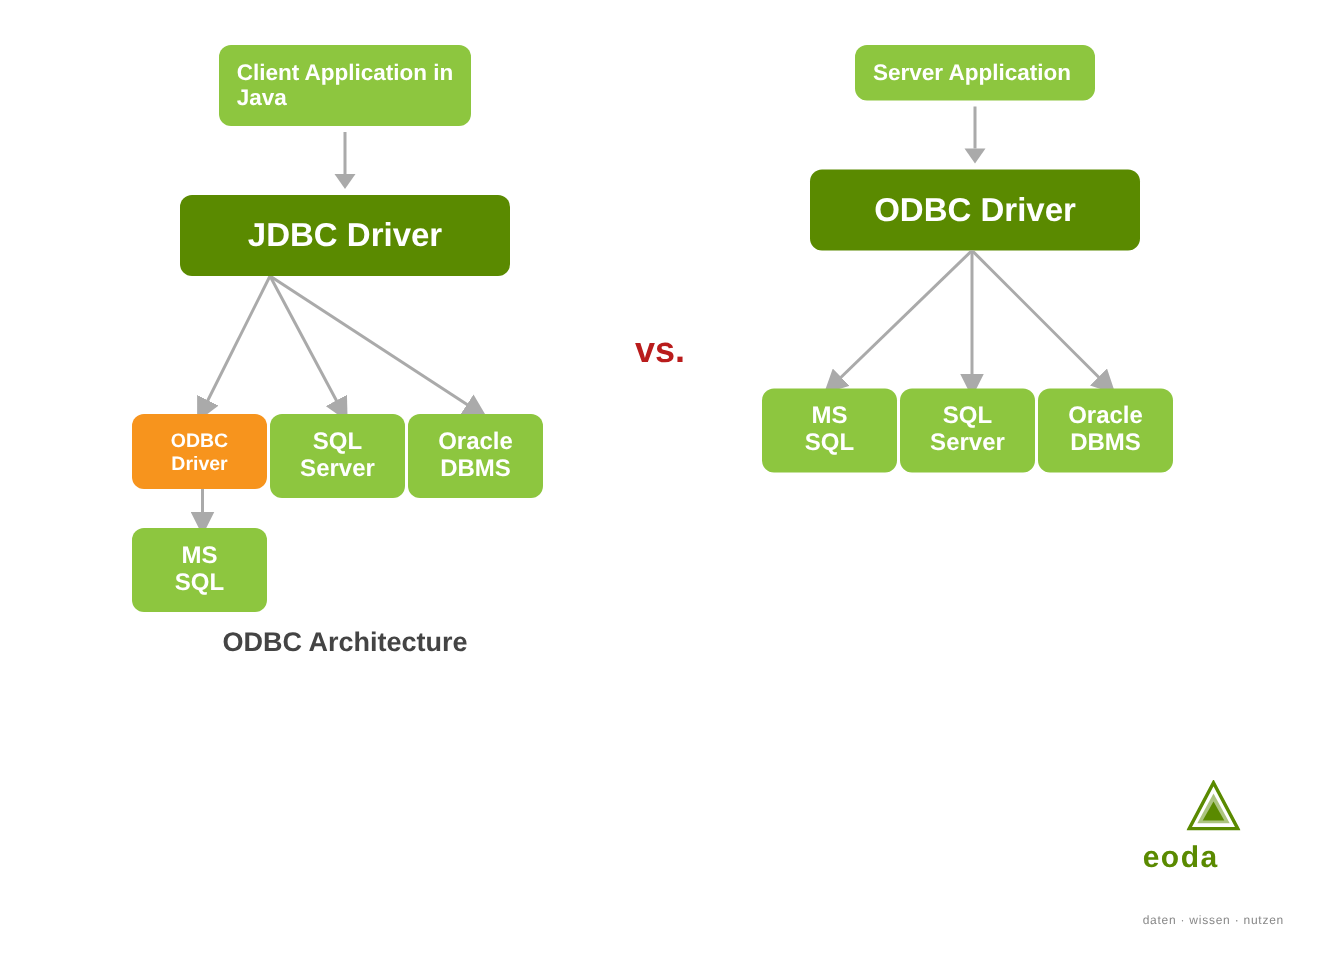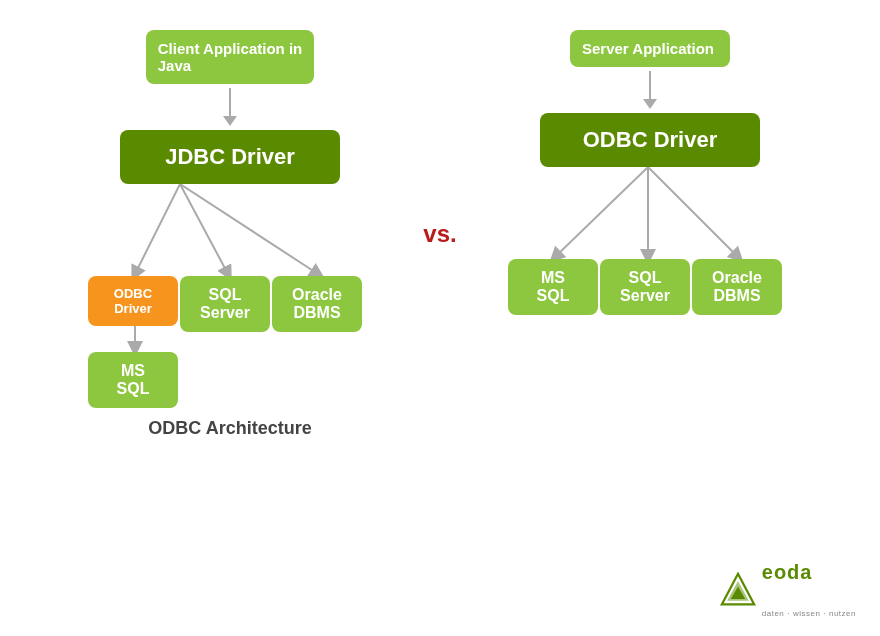--- a/index.html
+++ b/index.html
@@ -122,20 +122,21 @@
     }
 
     
     .eoda-logo {
       position: absolute;
       bottom: 18px;
       right: 24px;
       display: flex;
       align-items: center;
       gap: 6px;
+      flex-direction: column;
     }
 
     .eoda-triangle {
       width: 36px;
       height: 36px;
     }
 
     .eoda-text-group {
       display: flex;
       flex-direction: column;

